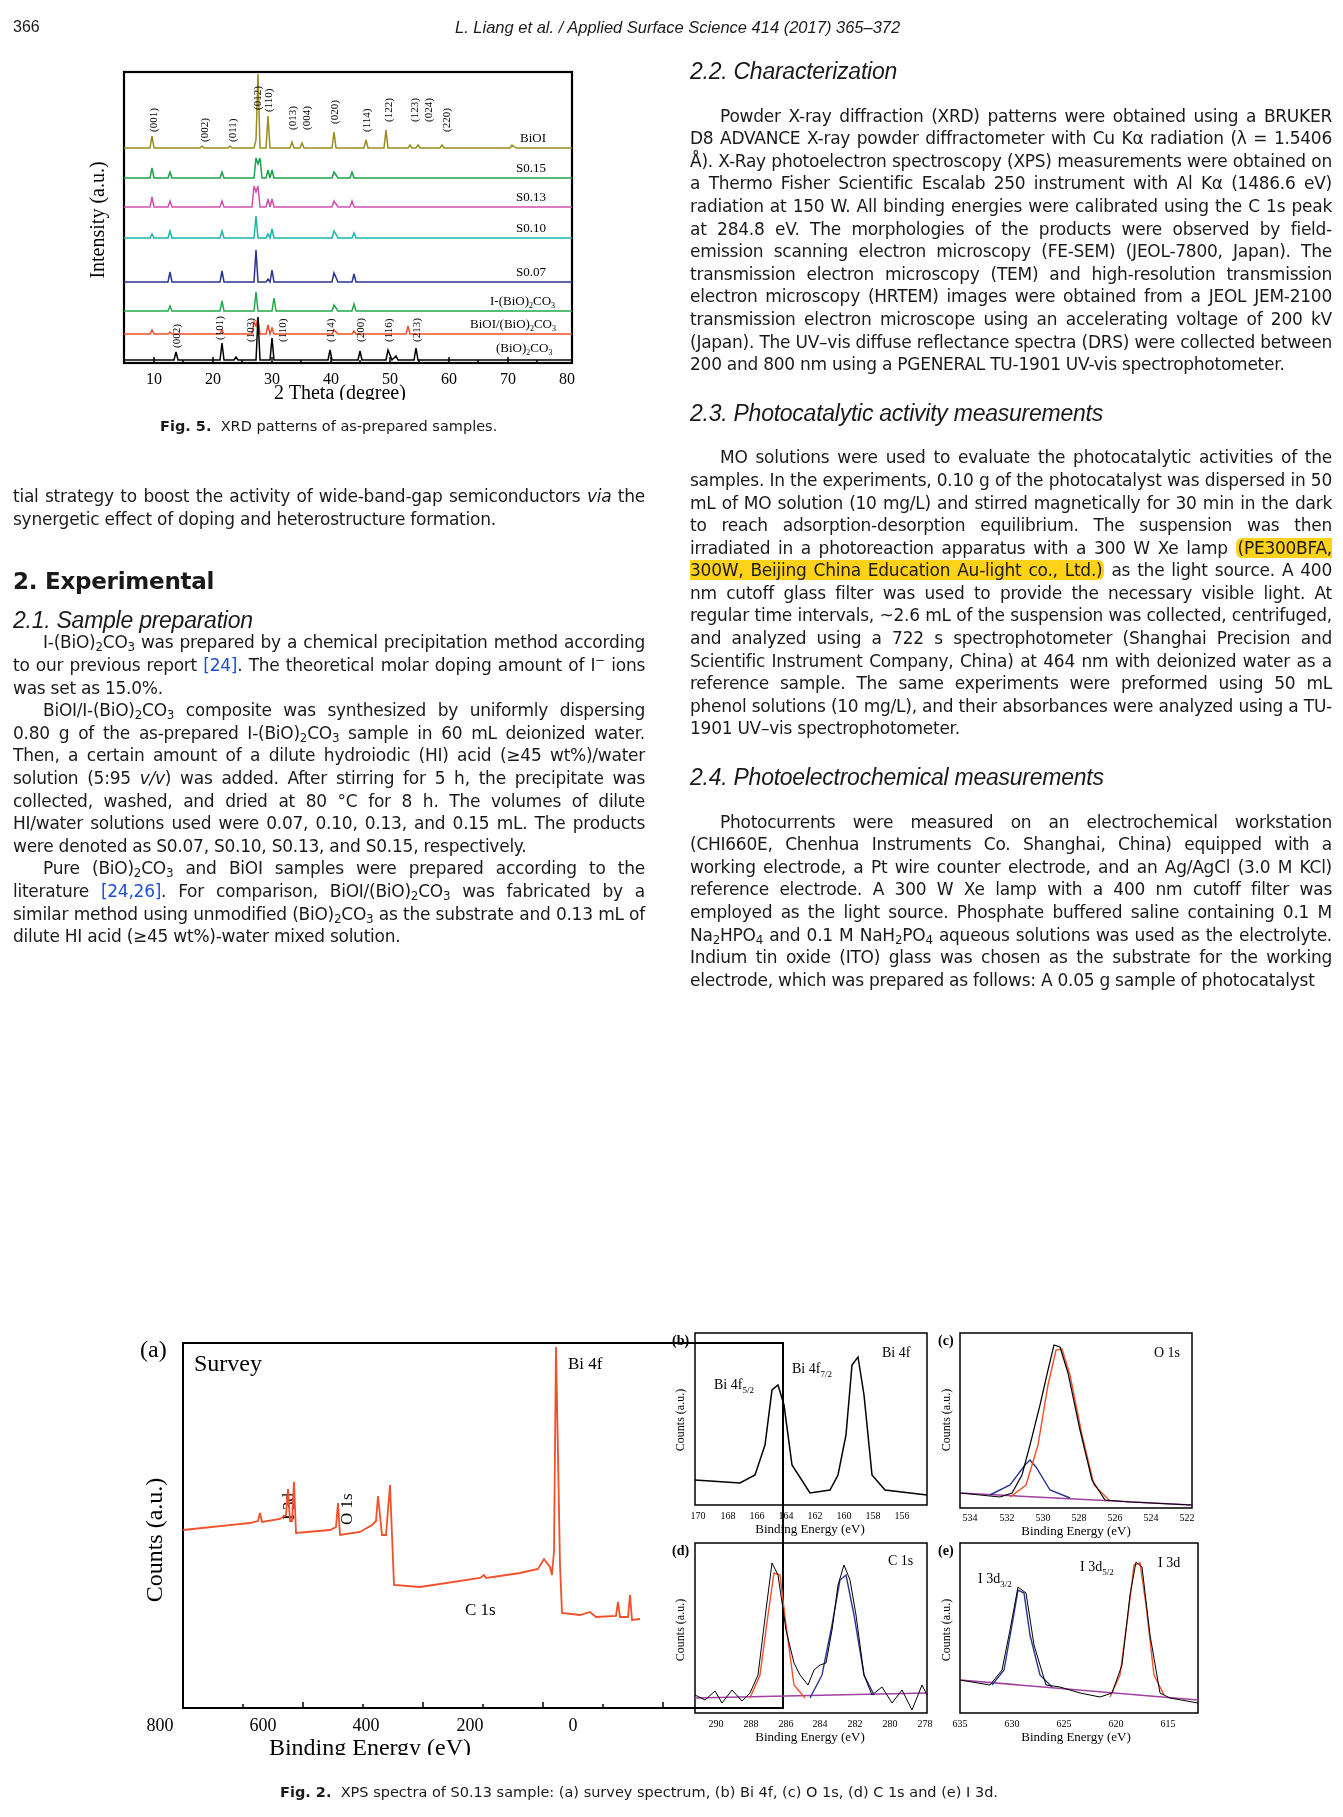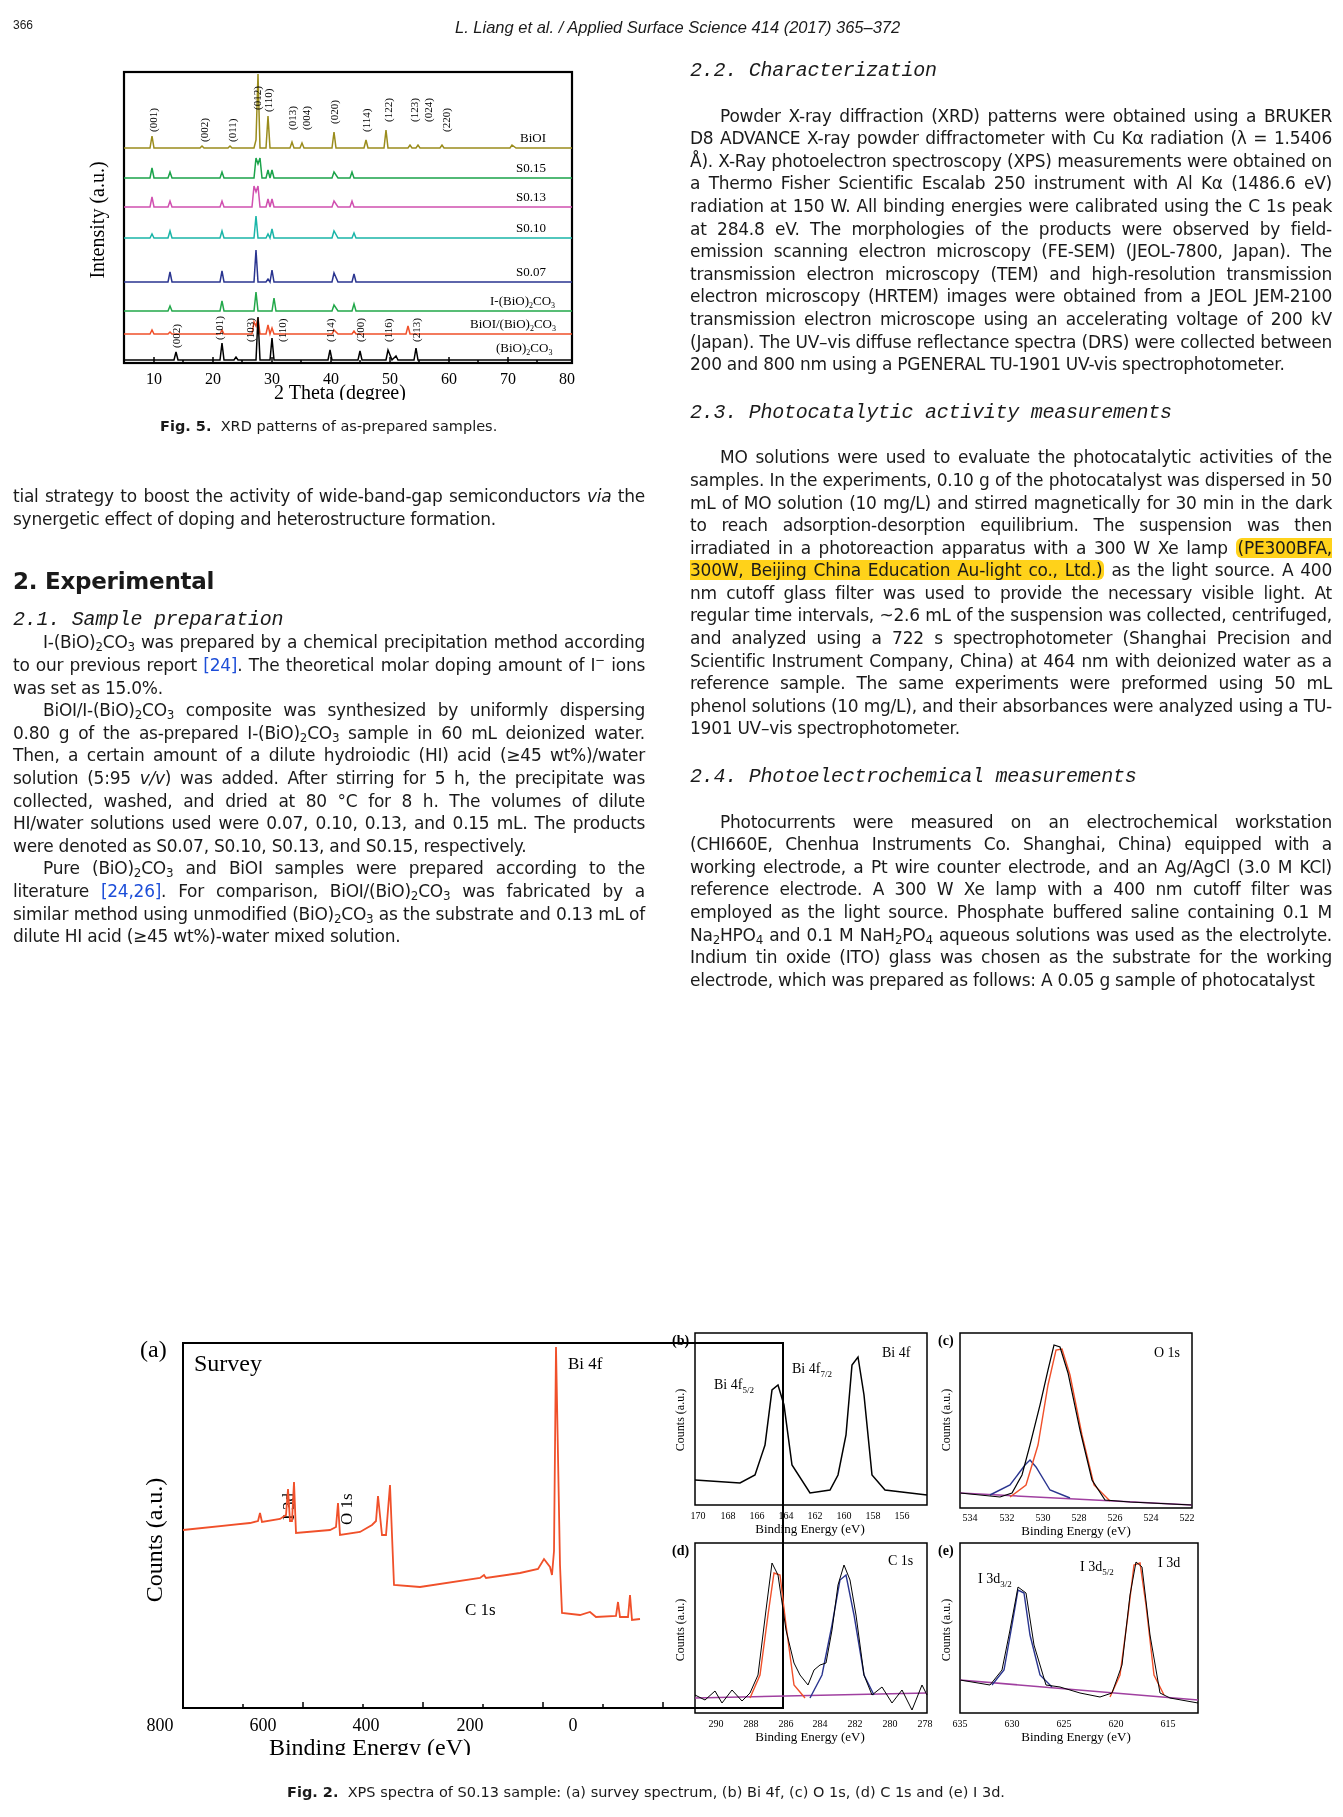--- a/index.html
+++ b/index.html
@@ -1,25 +1,25 @@
 <!DOCTYPE html>
 <html><head>
 <meta charset="utf-8">
 <style>
   * { box-sizing: border-box; margin: 0; padding: 0; }
   html, body { width: 1343px; height: 1817px; background: #ffffff; overflow: hidden; }
   body { position: relative; font-family: "Liberation Serif", "DejaVu Serif", serif; color: #1a1a1a; }
   .abs { position: absolute; }
-  .hdr-page { left: 13px; top: 18px; font-family: "Liberation Sans", sans-serif; font-size: 12px; }
+  .hdr-page { left: 13px; top: 18px; font-family: "Liberation Sans", sans-serif; font-size: 16px; }
   .hdr-journal { left: 455px; top: 18px; font-style: italic; font-size: 16.5px; font-family: Liberation Sans, sans-serif; text-align: right; }
   .col { font-family: "DejaVu Sans", sans-serif; font-size: 17px; line-height: 22.6px; text-align: justify; letter-spacing: -0.25px; }
   .col p { text-indent: 30px; }
   .col p.noind { text-indent: 0; }
   .sec-title { font-family: "DejaVu Sans", sans-serif; font-weight: bold; font-size: 23px; }
-  .subsec { font-family: Liberation Mono, monospace; font-style: italic; font-size: 20px; }
+  .subsec { font-family: Liberation Sans, sans-serif; font-style: italic; font-size: 23px; }
   .caption { font-family: "DejaVu Sans", sans-serif; font-size: 14.5px; }
   .caption b { font-weight: bold; }
   .ref { color: #1d4ed8; margin-top: 48px; }
   .hl { background: #ffd21a; border-radius: 6px; padding: 0 2px; }
   sub { font-size: 70%; vertical-align: -3px; line-height: 0; }
   sup { font-size: 70%; line-height: 0; }
   svg text { font-family: "Liberation Serif", "DejaVu Serif", serif; }
 </style>
 </head>
 <body>
@@ -249,15 +249,15 @@
         <text x="134" y="192">625</text>
         <text x="186" y="192">620</text>
         <text x="238" y="192">615</text>
       </g>
       <text x="146" y="206" font-size="13" text-anchor="middle">Binding Energy (eV)</text>
       <text transform="translate(20,95) rotate(-90)" font-size="12" text-anchor="middle">Counts (a.u.)</text>
     </g>
   </svg>
 </div>
 
-<div class="abs caption" style="left:287px; top:1784px;">
+<div class="abs caption" style="left:280px; top:1784px;">
   <b>Fig. 2.</b>&nbsp; <span>XPS spectra of S0.13 sample: (a) survey spectrum, (b) Bi 4f, (c) O 1s, (d) C 1s and (e) I 3d.</span>
 </div>
 
 </body></html>

